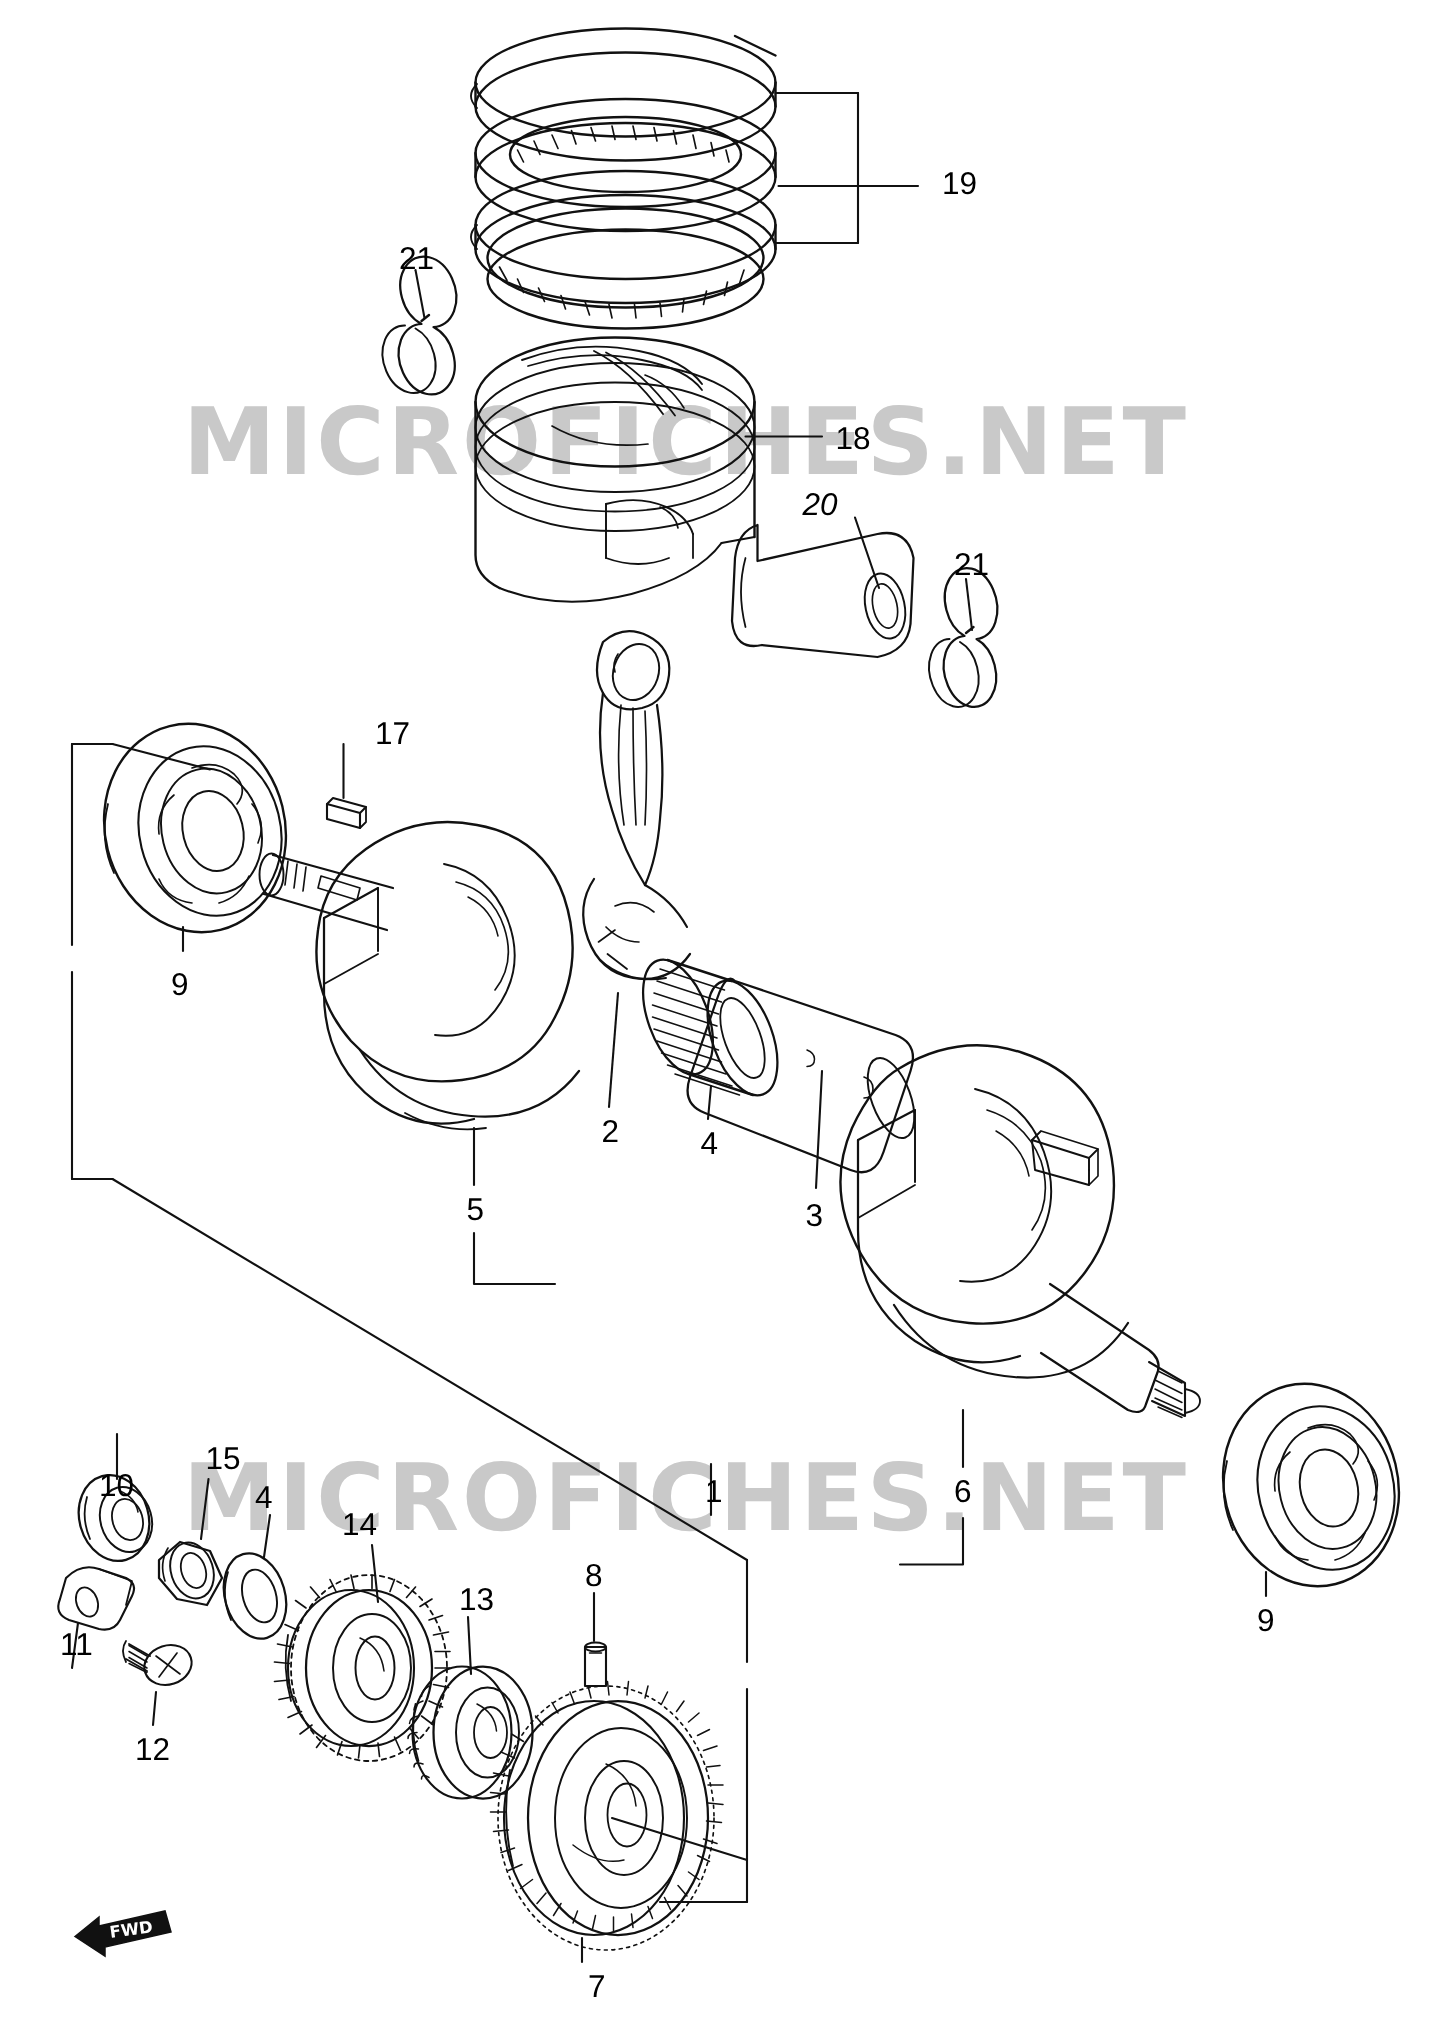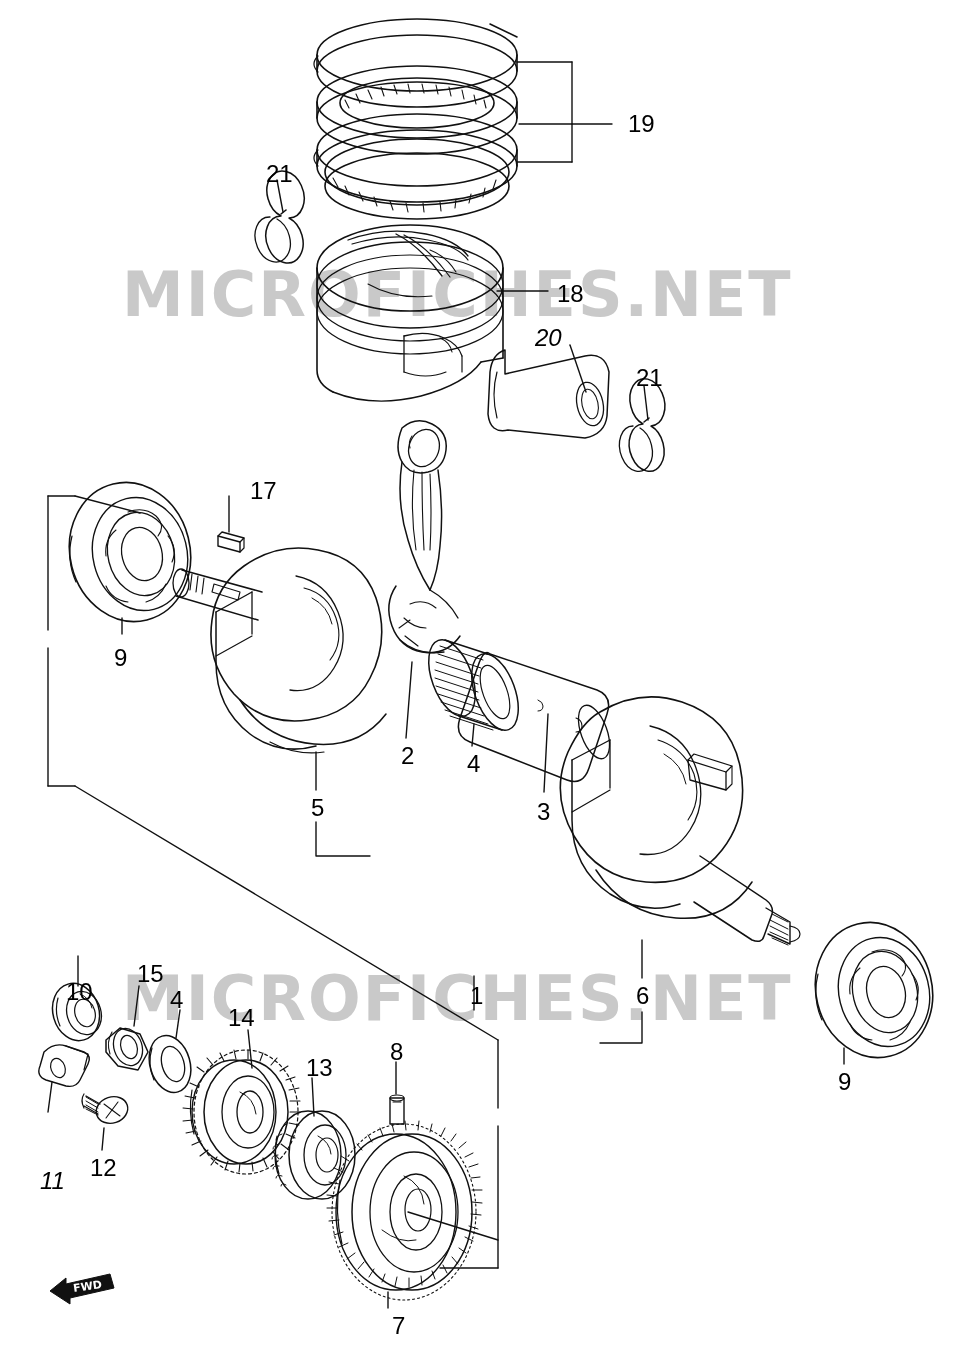--- a/index.html
+++ b/index.html
@@ -29,21 +29,21 @@
     font-size: 62px;
     letter-spacing: 2px;
     color: #c9c9c9;
     white-space: nowrap;
     -webkit-user-select: none;
     user-select: none;
   }
   .callout {
     position: absolute;
     font-family: "Liberation Sans", sans-serif;
-    font-size: 24px;
+    font-size: 21px;
     color: #000;
     font-weight: 400;
     line-height: 1;
     white-space: nowrap;
   }
   .fwd-badge {
     position: absolute;
     left: 48px; top: 1272px;
     width: 72px; height: 34px;
   }
@@ -477,21 +477,21 @@
   <div class="callout" style="left:311px; top:796px;">5</div>
   <div class="callout" style="left:470px; top:984px;">1</div>
   <div class="callout" style="left:636px; top:984px;">6</div>
   <div class="callout" style="left:838px; top:1070px;">9</div>
   <div class="callout" style="left:66px; top:932px;margin-top:48px;">10</div>
   <div class="callout" style="left:137px; top:962px;text-align:center;">15</div>
   <div class="callout" style="left:170px; top:988px;">4</div>
   <div class="callout" style="left:228px; top:1006px;">14</div>
   <div class="callout" style="left:306px; top:1056px;">13</div>
   <div class="callout" style="left:390px; top:1040px;">8</div>
-  <div class="callout" style="left:40px; top:1169px;font-style:italic;">11</div>
+  <div class="callout" style="left:40px; top:1086px;">11</div>
   <div class="callout" style="left:90px; top:1156px;">12</div>
   <div class="callout" style="left:392px; top:1314px;">7</div>
 
   <svg class="fwd-badge" viewBox="0 0 72 34">
     <polygon points="2,19 18,6 18,12 62,2 66,16 22,26 22,32" fill="#111111" stroke="#111111" stroke-width="1"></polygon>
     <text x="40" y="18" transform="rotate(-8 40 18)" font-family="DejaVu Sans, sans-serif" font-size="11" font-weight="bold" fill="#ffffff" text-anchor="middle" id="fwd-label">FWD</text>
   </svg>
 
 </div>
 

